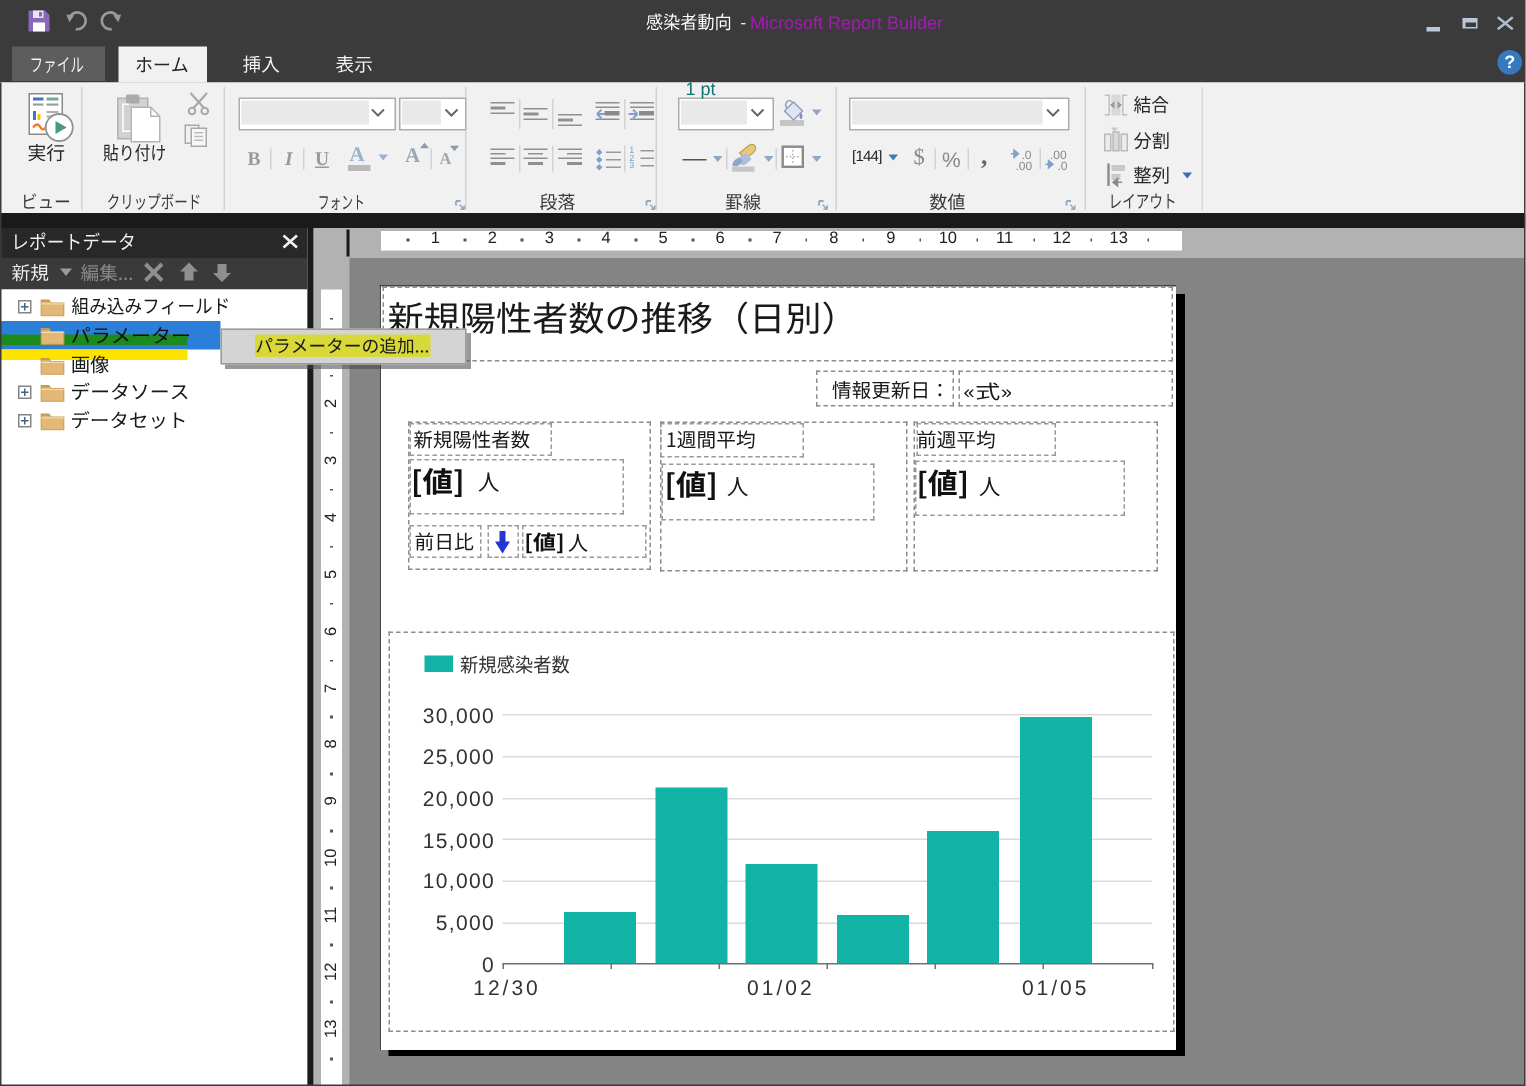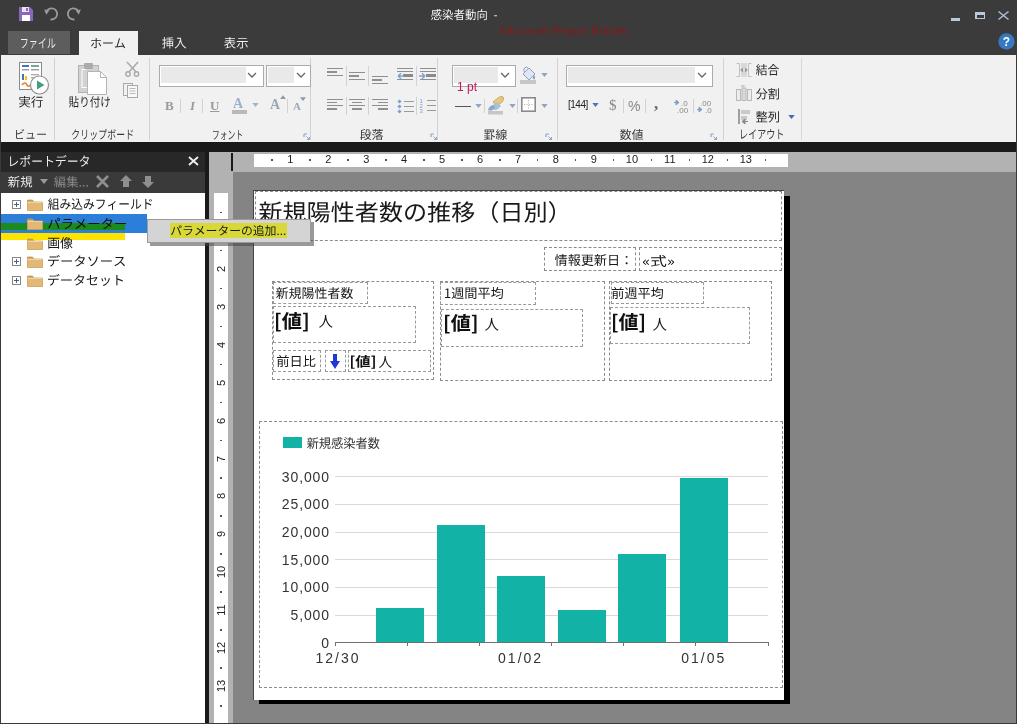--- a/index.html
+++ b/index.html
@@ -130,21 +130,21 @@
 
 <div class="abs" style="left:326.5px;top:68.0px;width:16px;height:1.3px;background:#8f8f8f"></div><div class="abs" style="left:326.5px;top:71.3px;width:10px;height:1.3px;background:#8f8f8f"></div><div class="abs" style="left:326.5px;top:74.6px;width:16px;height:1.3px;background:#8f8f8f"></div><div class="abs" style="left:349.0px;top:72.0px;width:16px;height:1.3px;background:#8f8f8f"></div><div class="abs" style="left:349.0px;top:75.3px;width:10px;height:1.3px;background:#8f8f8f"></div><div class="abs" style="left:349.0px;top:78.6px;width:16px;height:1.3px;background:#8f8f8f"></div><div class="abs" style="left:371.5px;top:76.0px;width:16px;height:1.3px;background:#8f8f8f"></div><div class="abs" style="left:371.5px;top:79.3px;width:10px;height:1.3px;background:#8f8f8f"></div><div class="abs" style="left:371.5px;top:82.6px;width:16px;height:1.3px;background:#8f8f8f"></div><div class="abs" style="left:397.0px;top:68.0px;width:16px;height:1.3px;background:#8f8f8f"></div><div class="abs" style="left:397.0px;top:70.9px;width:16px;height:1.3px;background:#8f8f8f"></div><div class="abs" style="left:403px;top:73.5px;width:10px;height:3px;background:#8a8a8a"></div><div class="abs" style="left:397.0px;top:79.0px;width:16px;height:1.3px;background:#8f8f8f"></div><svg class="abs" style="left:396px;top:71.5px" width="8" height="8" viewBox="0 0 8 8">
       <path d="M8 4 L2 4 M2 4 L5 1.2 M2 4 L5 6.8" stroke="#7da1cc" stroke-width="1.3" fill="none"></path>
     </svg><div class="abs" style="left:419.5px;top:68.0px;width:16px;height:1.3px;background:#8f8f8f"></div><div class="abs" style="left:419.5px;top:70.9px;width:16px;height:1.3px;background:#8f8f8f"></div><div class="abs" style="left:425.5px;top:73.5px;width:10px;height:3px;background:#8a8a8a"></div><div class="abs" style="left:419.5px;top:79.0px;width:16px;height:1.3px;background:#8f8f8f"></div><svg class="abs" style="left:418.5px;top:71.5px" width="8" height="8" viewBox="0 0 8 8">
       <path d="M0 4 L6 4 M6 4 L3 1.2 M6 4 L3 6.8" stroke="#7da1cc" stroke-width="1.3" fill="none"></path>
     </svg><div class="abs" style="left:345.5px;top:66px;width:1px;height:20px;background:#d2d2d2"></div><div class="abs" style="left:367.5px;top:66px;width:1px;height:20px;background:#d2d2d2"></div><div class="abs" style="left:415.5px;top:66px;width:1px;height:20px;background:#d2d2d2"></div><div class="abs" style="left:326.5px;top:99.0px;width:16px;height:1.3px;background:#8f8f8f"></div><div class="abs" style="left:326.5px;top:102.1px;width:10px;height:1.3px;background:#8f8f8f"></div><div class="abs" style="left:326.5px;top:105.2px;width:16px;height:1.3px;background:#8f8f8f"></div><div class="abs" style="left:326.5px;top:108.3px;width:10px;height:1.3px;background:#8f8f8f"></div><div class="abs" style="left:349.0px;top:99.0px;width:16px;height:1.3px;background:#8f8f8f"></div><div class="abs" style="left:352.0px;top:102.1px;width:10px;height:1.3px;background:#8f8f8f"></div><div class="abs" style="left:349.0px;top:105.2px;width:16px;height:1.3px;background:#8f8f8f"></div><div class="abs" style="left:352.0px;top:108.3px;width:10px;height:1.3px;background:#8f8f8f"></div><div class="abs" style="left:371.5px;top:99.0px;width:16px;height:1.3px;background:#8f8f8f"></div><div class="abs" style="left:377.5px;top:102.1px;width:10px;height:1.3px;background:#8f8f8f"></div><div class="abs" style="left:371.5px;top:105.2px;width:16px;height:1.3px;background:#8f8f8f"></div><div class="abs" style="left:377.5px;top:108.3px;width:10px;height:1.3px;background:#8f8f8f"></div><div class="abs" style="left:397.5px;top:100px;width:3px;height:3px;background:#7da1cc;transform:rotate(45deg)"></div><div class="abs" style="left:404px;top:100.5px;width:10px;height:1.3px;background:#9a9a9a"></div><div class="abs" style="left:397.5px;top:105px;width:3px;height:3px;background:#7da1cc;transform:rotate(45deg)"></div><div class="abs" style="left:404px;top:105.5px;width:10px;height:1.3px;background:#9a9a9a"></div><div class="abs" style="left:397.5px;top:110px;width:3px;height:3px;background:#7da1cc;transform:rotate(45deg)"></div><div class="abs" style="left:404px;top:110.5px;width:10px;height:1.3px;background:#9a9a9a"></div><div class="abs" style="left:419.5px;top:97.5px;width:5px;height:6px;font:6px 'Liberation Sans';color:#7da1cc">1</div><div class="abs" style="left:426.5px;top:100px;width:9px;height:1.3px;background:#9a9a9a"></div><div class="abs" style="left:419.5px;top:102.5px;width:5px;height:6px;font:6px 'Liberation Sans';color:#7da1cc">2</div><div class="abs" style="left:426.5px;top:105px;width:9px;height:1.3px;background:#9a9a9a"></div><div class="abs" style="left:419.5px;top:107.5px;width:5px;height:6px;font:6px 'Liberation Sans';color:#7da1cc">3</div><div class="abs" style="left:426.5px;top:110px;width:9px;height:1.3px;background:#9a9a9a"></div><div class="abs" style="left:345.5px;top:97px;width:1px;height:18px;background:#d2d2d2"></div><div class="abs" style="left:367.5px;top:97px;width:1px;height:18px;background:#d2d2d2"></div><div class="abs" style="left:415.5px;top:97px;width:1px;height:18px;background:#d2d2d2"></div>
 
 
 <div class="abs" style="left:452px;top:65px;width:62px;height:20px;background:#fff;border:1px solid #ababab"></div>
 <div class="abs" style="left:454px;top:67px;width:44px;height:16px;background:#e9e9e9"></div>
-<div class="abs" style="left:457px;top:80px;font:12px 'Liberation Sans';color:#be185d;">1 pt</div>
+<div class="abs" style="left:457px;top:52px;font:12px 'Liberation Sans';color:#0f766e;">1 pt</div>
 <svg class="abs" style="left:500px;top:72px" width="10" height="6" viewBox="0 0 10 6">
       <path d="M1 1 L5 5 L9 1" fill="none" stroke="#666" stroke-width="1.3"></path>
     </svg>
 
 <svg class="abs" style="left:519px;top:66px" width="19" height="18" viewBox="0 0 19 18">
  <rect x="1" y="14" width="16" height="4" fill="#c6c6c6"></rect>
  <path d="M4 8 L10 2 L16 8 L10 14 z" fill="#dce6f4" stroke="#8fa0bb"></path>
  <path d="M9 2 q-2 -2 -3.5 0 q-1.5 2 0 4" fill="none" stroke="#8fa0bb"></path>
  <path d="M15 9 q2 3 0 4.5 q-2 -1 0 -4.5" fill="#7d90b5"></path>
 </svg>
@@ -342,21 +342,21 @@
 <svg width="66.0" height="11.2" viewBox="32 -846 5770 931" preserveAspectRatio="none" style="position:absolute;overflow:visible;left:430.5px;top:8.9px" fill="#ffffff">
       <g transform="scale(1,-1)">
         <path transform="translate(0,0)" d="M679 802 718 846Q756 835 797 816Q838 796 862 777L822 728Q799 747 759 768Q718 789 679 802ZM163 738H941V676H163ZM234 609H540V555H234ZM250 488H312V305H250ZM781 628 851 611Q809 487 736 388Q663 289 571 223Q566 230 556 240Q546 249 536 259Q526 269 517 275Q608 333 676 424Q744 515 781 628ZM545 840H616Q620 725 645 624Q670 523 707 446Q743 369 785 326Q827 283 865 283Q885 284 893 313Q901 342 905 410Q917 400 934 391Q950 381 964 377Q959 314 947 278Q935 243 914 229Q894 215 861 215Q814 215 770 247Q725 279 686 338Q647 396 617 475Q587 554 568 647Q549 740 545 840ZM250 488H524V278H250V331H460V435H250ZM300 186H374V30Q374 11 385 6Q397 0 437 0Q446 0 470 0Q495 0 524 0Q554 0 580 0Q606 0 619 0Q641 0 652 7Q663 14 668 37Q673 59 675 106Q683 100 695 94Q707 89 719 85Q732 81 743 79Q738 20 726 -12Q715 -44 692 -56Q668 -68 626 -68Q619 -68 599 -68Q579 -68 554 -68Q528 -68 502 -68Q477 -68 457 -68Q438 -68 431 -68Q379 -68 350 -60Q322 -51 311 -30Q300 -9 300 30ZM377 218 425 260Q457 247 490 227Q523 207 552 185Q580 164 598 144L546 96Q530 116 501 138Q473 160 441 181Q409 202 377 218ZM722 156 784 190Q820 162 855 126Q889 91 918 55Q947 19 962 -12L895 -49Q881 -18 854 19Q827 55 793 91Q759 126 722 156ZM173 180 239 156Q220 96 187 37Q155 -21 102 -59L40 -17Q90 17 123 70Q156 124 173 180ZM127 738H197V588Q197 544 193 493Q189 443 177 390Q165 337 143 287Q122 237 88 195Q83 202 72 211Q62 221 51 229Q40 238 32 241Q75 293 95 355Q115 416 121 477Q127 538 127 588Z"></path> 
         <path transform="translate(1000,0)" d="M57 290H945V223H57ZM344 729H748V661H344ZM462 397H538V-79H462ZM426 260 486 234Q441 171 376 113Q310 56 235 10Q160 -35 86 -64Q81 -54 72 -43Q63 -31 54 -21Q45 -10 36 -2Q110 22 184 62Q258 102 321 154Q385 205 426 260ZM571 262Q611 205 674 155Q737 105 812 67Q888 29 964 6Q956 -1 946 -13Q937 -24 928 -36Q920 -48 914 -58Q837 -30 761 14Q685 58 619 114Q554 171 509 235ZM44 639 77 690Q106 682 138 671Q170 659 199 647Q228 635 248 623L215 566Q196 577 167 591Q138 604 106 617Q74 630 44 639ZM113 783 143 832Q172 825 205 812Q237 800 267 787Q297 774 316 763L284 707Q265 720 236 733Q207 747 174 760Q142 774 113 783ZM70 383Q107 415 156 465Q205 514 251 564L296 517Q256 471 211 423Q167 374 124 332ZM708 729H781V478Q781 446 788 441Q795 437 809 437Q816 437 827 437Q838 437 846 437Q853 437 861 438Q869 439 873 442Q877 444 881 450Q885 456 886 468Q888 480 889 506Q890 532 891 568Q901 557 921 548Q940 538 955 533Q954 500 951 467Q949 435 944 421Q939 407 930 398Q921 388 910 383Q899 378 883 376Q868 374 854 374Q846 374 835 374Q823 374 812 374Q800 374 794 374Q778 374 761 378Q743 382 730 392Q718 402 713 420Q708 437 708 482ZM515 840 591 841Q587 706 559 611Q532 516 474 452Q417 388 321 345Q317 352 308 363Q298 374 287 385Q277 396 269 402Q361 436 414 493Q467 549 490 635Q513 720 515 840Z"></path> 
         <path transform="translate(2000,0)" d="M54 519H946V451H54ZM142 714H722V648H142ZM305 183H776V123H305ZM305 18H776V-47H305ZM399 840H473V483H399ZM837 806 901 771Q801 640 671 531Q540 422 390 336Q240 250 80 189Q76 198 67 209Q58 221 49 233Q39 244 32 252Q194 308 343 390Q492 472 619 577Q745 682 837 806ZM264 346H823V-76H746V282H339V-80H264Z"></path> 
         <path transform="translate(3000,0)" d="M69 187H525V129H69ZM42 669H542V610H42ZM259 759H328V24H259ZM42 22Q103 28 182 35Q262 42 351 51Q441 60 529 70L530 11Q445 1 359 -9Q273 -20 195 -28Q116 -37 52 -44ZM134 373V300H459V373ZM134 495V423H459V495ZM72 547H523V248H72ZM487 830 524 772Q465 760 388 750Q311 740 228 734Q146 727 71 725Q69 737 64 753Q58 769 53 781Q109 784 168 789Q228 793 287 799Q345 805 397 813Q448 821 487 830ZM534 606H895V537H534ZM866 606H938Q938 606 938 599Q938 591 938 583Q938 574 938 569Q934 410 929 302Q925 193 919 124Q913 55 905 17Q896 -20 883 -36Q870 -56 854 -64Q838 -72 816 -74Q795 -77 762 -77Q729 -76 693 -75Q692 -59 686 -38Q680 -18 671 -3Q708 -6 739 -7Q770 -7 784 -7Q796 -7 804 -4Q812 -1 819 8Q829 20 836 55Q843 91 848 158Q853 225 858 331Q862 437 866 589ZM655 827H728Q727 708 725 597Q722 486 711 386Q700 286 674 199Q649 112 603 40Q558 -31 486 -85Q481 -76 471 -66Q461 -56 451 -46Q440 -37 431 -31Q499 18 542 84Q585 151 608 232Q632 314 641 409Q651 503 653 609Q655 714 655 827Z"></path> 
         <path transform="translate(4000,0)" d="M99 667H860V594H173V-80H99ZM832 667H907V20Q907 -17 897 -37Q887 -57 860 -67Q833 -76 786 -78Q739 -80 670 -80Q669 -69 665 -55Q660 -42 655 -27Q650 -13 644 -2Q680 -4 713 -5Q747 -5 771 -5Q796 -4 806 -4Q822 -4 827 1Q832 7 832 20ZM438 842 531 827Q509 773 482 717Q455 661 432 621L361 639Q375 667 390 703Q404 739 417 775Q431 812 438 842ZM304 461H373V58H304ZM336 461H696V130H336V198H626V394H336Z"></path> 
         <path transform="translate(5500,0)" d="M46 245V315H303V245Z"></path>
       </g>
     </svg>
-<div class="abs" style="left:500px;top:24px;font:12px 'Liberation Sans';color:#7f1d1d">Microsoft Report Builder</div>
+<div class="abs" style="left:500px;top:8px;font:12px 'Liberation Sans';color:#a21caf">Microsoft Report Builder</div>
 <svg width="34.5" height="10.8" viewBox="145 -783 3807 862" preserveAspectRatio="none" style="position:absolute;overflow:visible;left:21.2px;top:37.6px" fill="#f2f2f2">
       <g transform="scale(1,-1)">
         <path transform="translate(0,0)" d="M861 665Q856 654 853 642Q849 630 846 615Q838 575 825 528Q812 480 793 429Q775 379 751 332Q726 284 697 246Q651 188 595 138Q539 87 467 47Q395 7 303 -22L235 53Q333 78 404 114Q476 149 530 195Q584 241 625 294Q661 339 688 397Q714 455 732 513Q749 572 756 620Q742 620 703 620Q664 620 611 620Q558 620 500 620Q443 620 390 620Q337 620 298 620Q259 620 245 620Q215 620 190 619Q165 618 145 617V705Q159 704 176 702Q193 700 211 700Q229 699 245 699Q257 699 288 699Q319 699 361 699Q404 699 452 699Q501 699 548 699Q596 699 638 699Q679 699 708 699Q737 699 747 699Q758 699 772 700Q786 700 800 704Z"></path> 
         <path transform="translate(1000,0)" d="M865 505Q861 499 855 492Q849 484 845 478Q834 460 814 431Q793 401 766 367Q739 332 708 300Q676 267 642 244L577 289Q612 311 646 344Q680 376 708 411Q735 445 749 469Q735 469 698 469Q660 469 610 469Q559 469 504 470Q449 470 399 470Q350 470 315 470Q281 470 271 470Q249 470 225 469Q200 468 177 466V549Q198 546 224 544Q249 542 271 542Q281 542 317 542Q353 542 405 542Q458 542 515 542Q572 542 624 542Q677 542 715 542Q754 542 765 542Q773 542 783 543Q794 544 804 545Q814 546 820 547ZM529 402Q529 338 524 281Q520 225 507 174Q494 124 469 79Q443 35 401 -4Q359 -43 296 -79L225 -23Q242 -17 259 -9Q277 -0 294 11Q362 56 394 108Q427 160 437 219Q448 277 448 342Q448 357 446 372Q445 388 442 402Z"></path> 
         <path transform="translate(2000,0)" d="M86 361Q216 396 328 446Q440 496 523 548Q575 581 625 619Q674 658 718 700Q762 742 796 783L863 721Q821 676 772 633Q723 590 668 551Q614 511 555 474Q500 441 431 406Q362 371 284 340Q206 309 126 283ZM507 506 593 532V76Q593 57 593 36Q594 15 595 -3Q597 -21 599 -31H501Q502 -21 504 -3Q505 15 506 36Q507 57 507 76Z"></path> 
         <path transform="translate(3000,0)" d="M524 21Q527 33 529 48Q530 62 530 77Q530 87 530 121Q530 155 530 205Q530 254 530 312Q530 370 530 429Q530 487 530 538Q530 589 530 626Q530 663 530 676Q530 705 528 725Q526 744 525 750H617Q617 744 615 724Q613 704 613 676Q613 662 613 626Q613 591 613 540Q613 490 613 432Q613 375 613 319Q613 263 613 216Q613 168 613 137Q613 106 613 99Q660 121 713 157Q766 193 816 241Q867 289 905 345L952 277Q909 219 852 166Q794 113 732 71Q670 29 611 -0Q599 -7 591 -13Q582 -19 577 -23ZM66 26Q129 71 173 135Q217 199 240 272Q251 306 257 357Q263 408 266 466Q269 523 269 577Q270 632 270 674Q270 696 268 714Q266 731 263 747H355Q354 741 353 730Q352 718 351 704Q350 690 350 675Q350 633 349 576Q348 520 345 458Q341 397 335 342Q330 287 319 250Q297 170 251 99Q204 28 141 -25Z"></path>
       </g>
     </svg>
 <svg width="34.0" height="10.2" viewBox="81 -784 2852 818" preserveAspectRatio="none" style="position:absolute;overflow:visible;left:91.0px;top:37.9px" fill="#262626">
       <g transform="scale(1,-1)">

